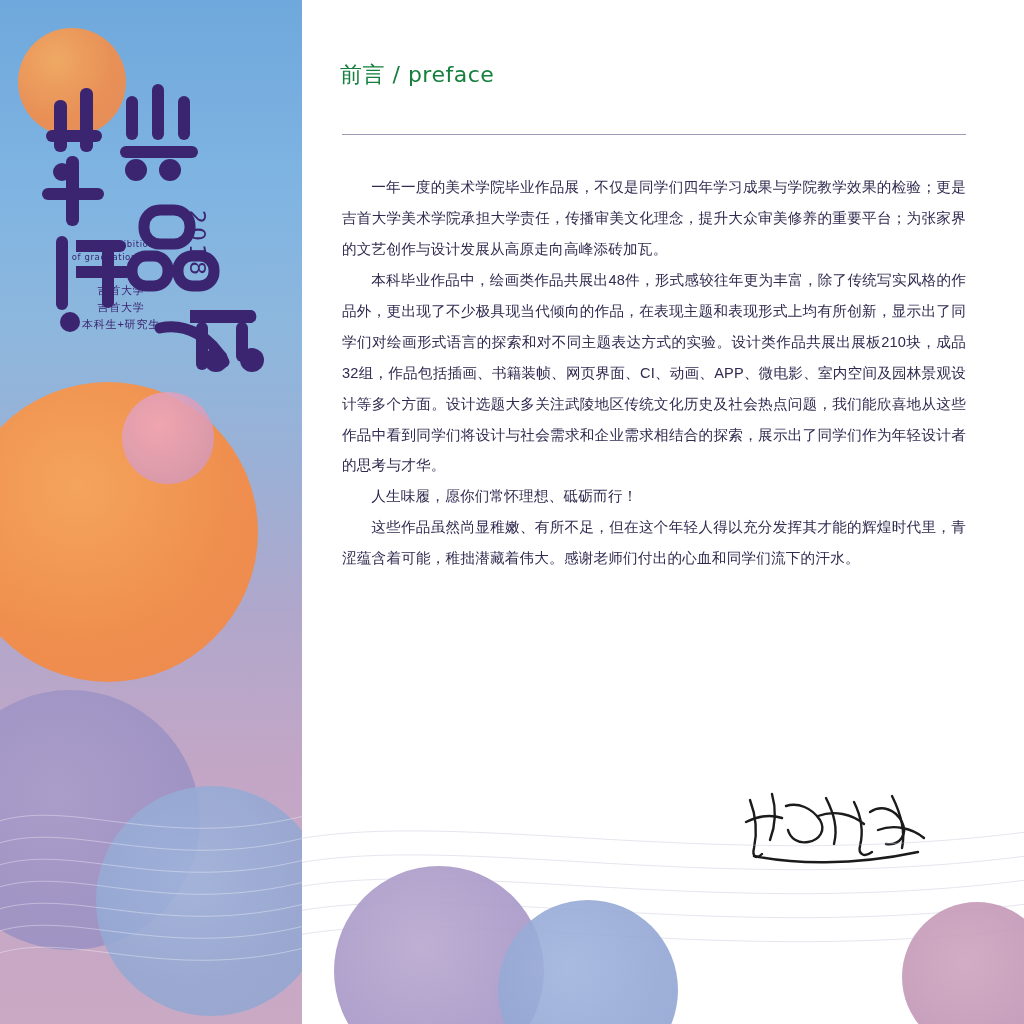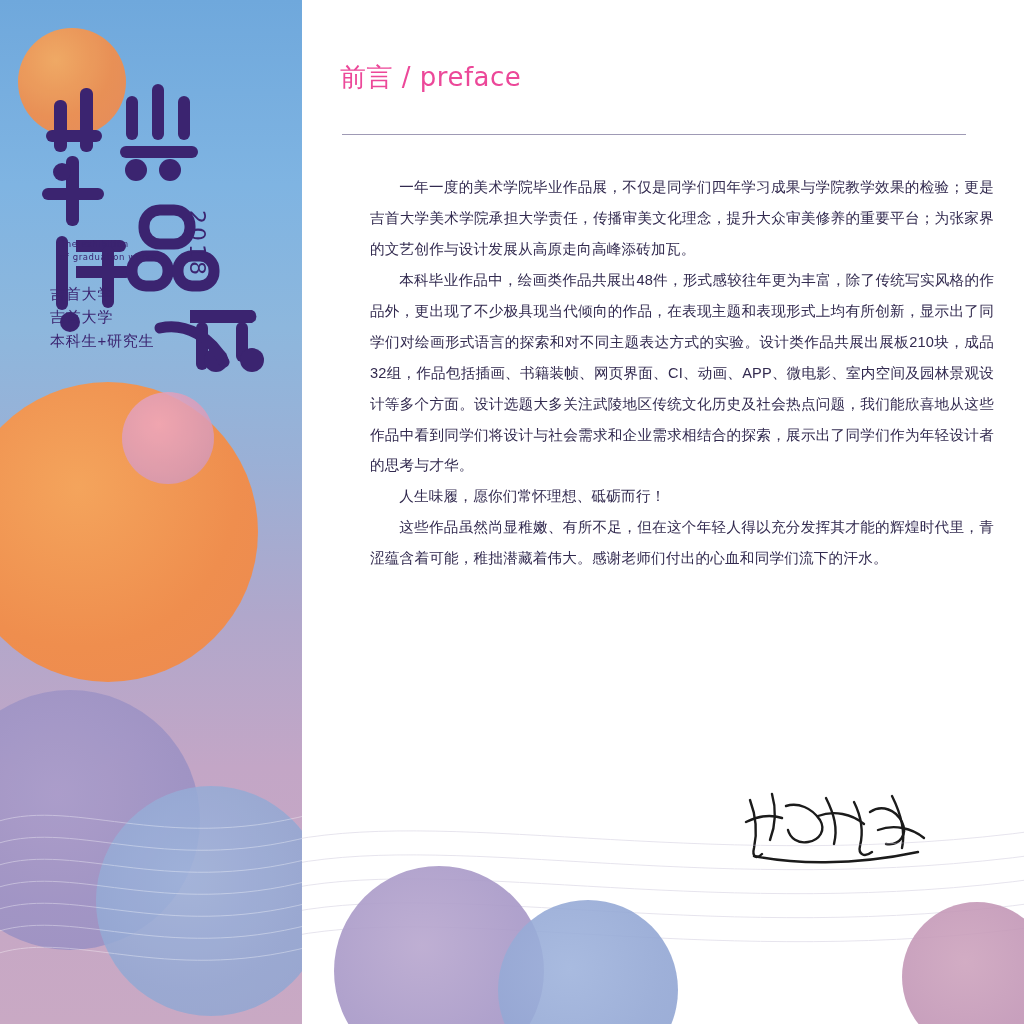--- a/index.html
+++ b/index.html
@@ -98,34 +98,34 @@
     left: 0;
     top: 0;
     width: 240px;
     height: 330px;
   }
   .logo-en {
     position: absolute;
     left: 20px;
     top: 178px;
     width: 120px;
-    text-align: left;
+    text-align: center;
     font-size: 8.5px;
     line-height: 1.5;
     letter-spacing: .6px;
     color: #3b2470;
     font-family: "DejaVu Sans", sans-serif;
   }
   .logo-cn {
     position: absolute;
-    left: 10px;
+    left: 16px;
     top: 222px;
     width: 130px;
-    text-align: left;
-    font-size: 15px;
+    text-align: center;
+    font-size: 11px;
     line-height: 1.55;
     letter-spacing: .8px;
     color: #3b2470;
   }
 
   
   .content {
     position: absolute;
     left: 302px;
     top: 0;
@@ -176,23 +176,23 @@
     bottom: 0;
     width: 722px;
     height: 210px;
     opacity: .45;
   }
 
   .title {
     position: absolute;
     left: 38px;
     top: 62px;
-    font-size: 26px;
+    font-size: 22px;
     line-height: 1.2;
-    color: #ec4899;
+    color: #15803d;
     letter-spacing: .5px;
     white-space: nowrap;
   }
   .title .en {
     font-family: "DejaVu Sans", sans-serif;
     letter-spacing: .5px;
   }
   .rule {
     position: absolute;
     left: 40px;
@@ -206,21 +206,20 @@
     position: absolute;
     left: 40px;
     top: 172px;
     width: 624px;
     color: #322a4f;
     font-size: 14.6px;
     line-height: 2.12;
     text-align: justify;
     text-justify: inter-ideograph;
     letter-spacing: .2px;
-    margin-left: 28px;
   }
   .body-text p {
     margin: 0;
     text-indent: 2em;
   }
 
   .signature {
     position: absolute;
     left: 440px;
     top: 786px;

